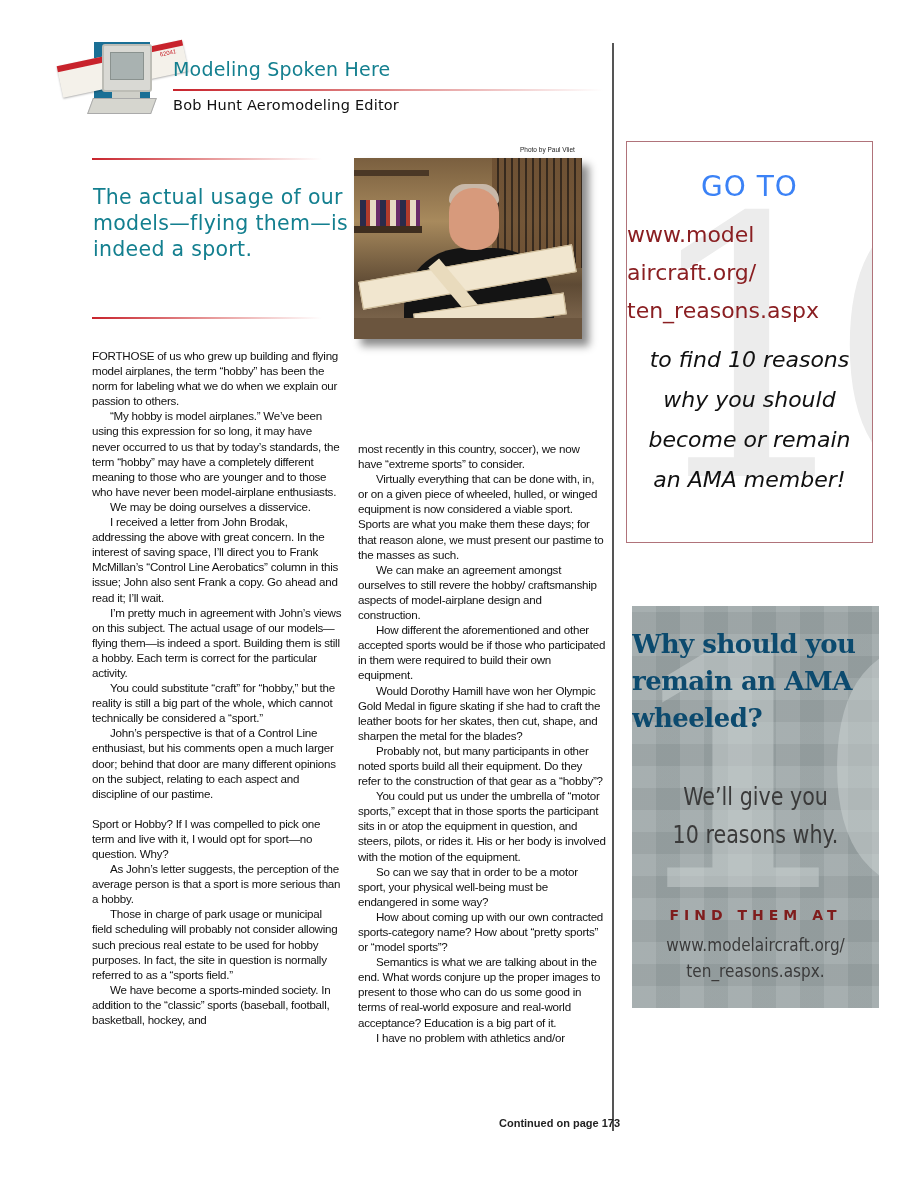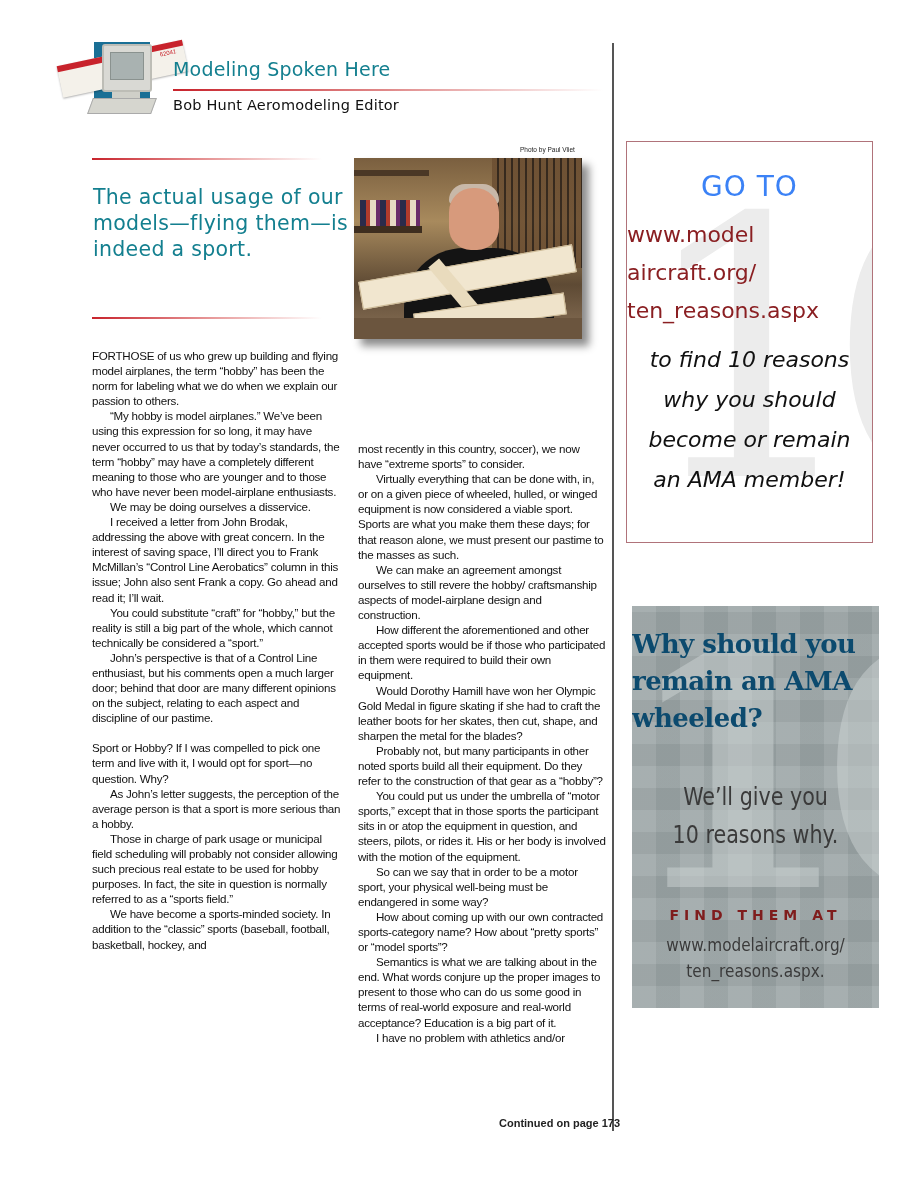--- a/index.html
+++ b/index.html
@@ -106,20 +106,21 @@
   <div class="plane-fuse"></div>
   <div class="plane-wing2"></div>
   <div class="bench"></div>
 </div>
 
 <div class="col col1">
   <p class="noindent">FORTHOSE of us who grew up building and flying model airplanes, the term “hobby” has been the norm for labeling what we do when we explain our passion to others.</p>
   <p>“My hobby is model airplanes.” We’ve been using this expression for so long, it may have never occurred to us that by today’s standards, the term “hobby” may have a completely different meaning to those who are younger and to those who have never been model-airplane enthusiasts.</p>
   <p>We may be doing ourselves a disservice.</p>
   <p>I received a letter from John Brodak, addressing the above with great concern. In the interest of saving space, I’ll direct you to Frank McMillan’s “Control Line Aerobatics” column in this issue; John also sent Frank a copy. Go ahead and read it; I’ll wait.</p>
+  <p>I’m pretty much in agreement with John’s views on this subject. The actual usage of our models—flying them—is indeed a sport. Building them is still a hobby. Each term is correct for the particular activity.</p>
   <p>You could substitute “craft” for “hobby,” but the reality is still a big part of the whole, which cannot technically be considered a “sport.”</p>
   <p>John’s perspective is that of a Control Line enthusiast, but his comments open a much larger door; behind that door are many different opinions on the subject, relating to each aspect and discipline of our pastime.</p>
   <p class="noindent gap">Sport or Hobby? If I was compelled to pick one term and live with it, I would opt for sport—no question. Why?</p>
   <p>As John’s letter suggests, the perception of the average person is that a sport is more serious than a hobby.</p>
   <p>Those in charge of park usage or municipal field scheduling will probably not consider allowing such precious real estate to be used for hobby purposes. In fact, the site in question is normally referred to as a “sports field.”</p>
   <p>We have become a sports-minded society. In addition to the “classic” sports (baseball, football, basketball, hockey, and</p>
 </div>
 
 <div class="col col2">
   <p class="noindent">most recently in this country, soccer), we now have “extreme sports” to consider.</p>

